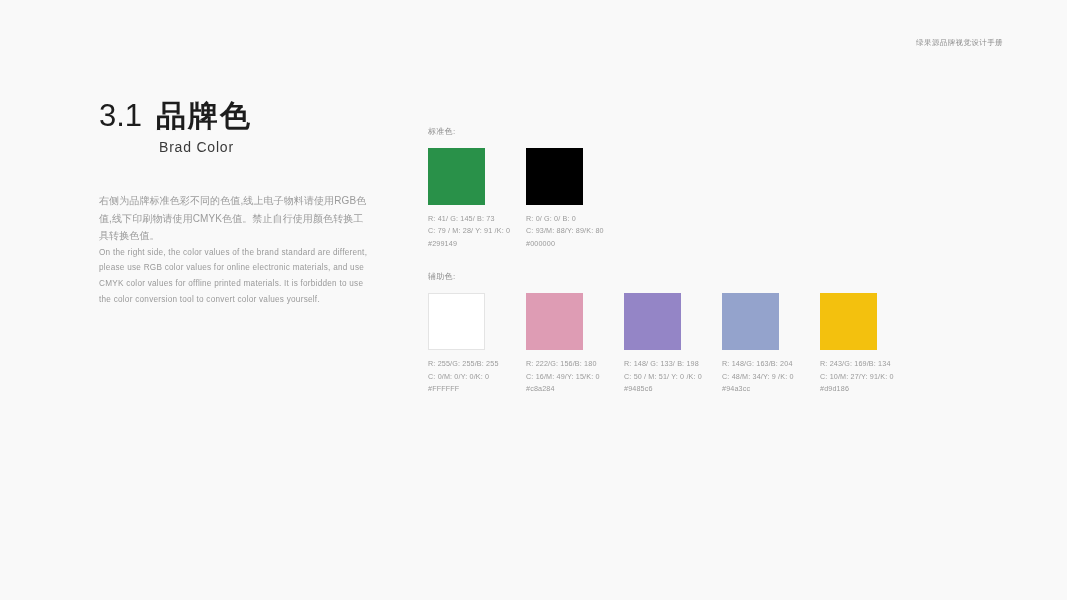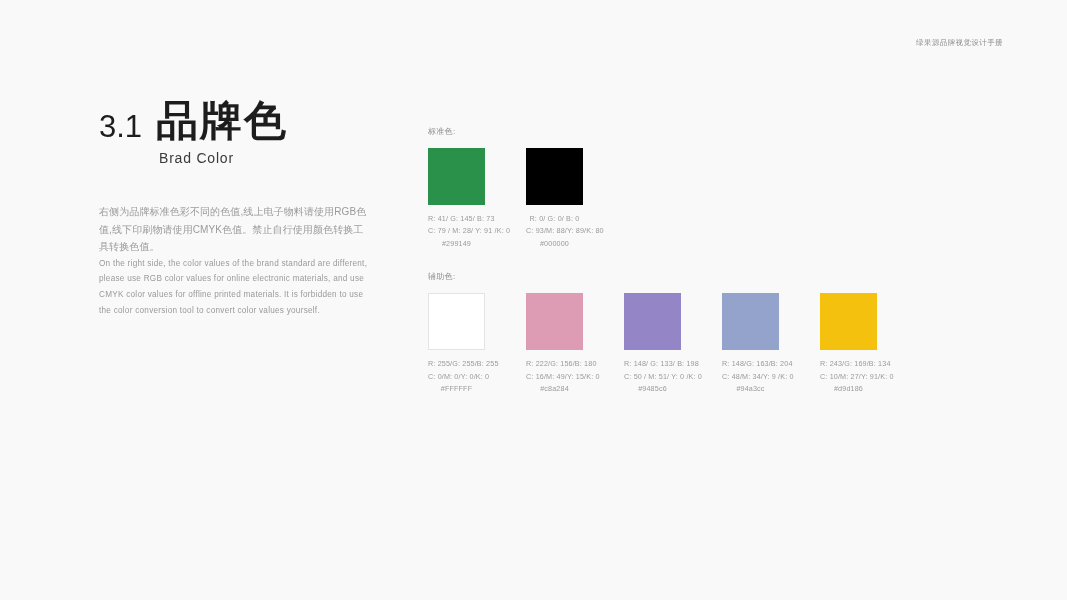--- a/index.html
+++ b/index.html
@@ -47,21 +47,21 @@
     gap: 14px;
   }
   .title-num {
     font-size: 31px;
     font-weight: 400;
     color: #1d1d1d;
     letter-spacing: 0px;
     line-height: 1;
   }
   .title-cn {
-    font-size: 42px;
+    font-size: 30px;
     font-weight: 700;
     color: #1d1d1d;
     letter-spacing: 2px;
     line-height: 1;
   }
   .title-en {
     margin-top: 8px;
     margin-left: 60px;
     font-size: 14px;
     font-weight: 400;
@@ -102,21 +102,20 @@
     font-size: 8px;
     color: #8f8f8f;
     letter-spacing: 0.3px;
     margin-bottom: 11px;
     margin-left: 0px;
   }
 
   .swatch-row {
     display: flex;
     gap: 41px;
-    text-align: center;
   }
 
   .swatch-cell {
     width: 57px;
   }
 
   .swatch-chip {
     width: 57px;
     height: 57px;
     box-sizing: border-box;

